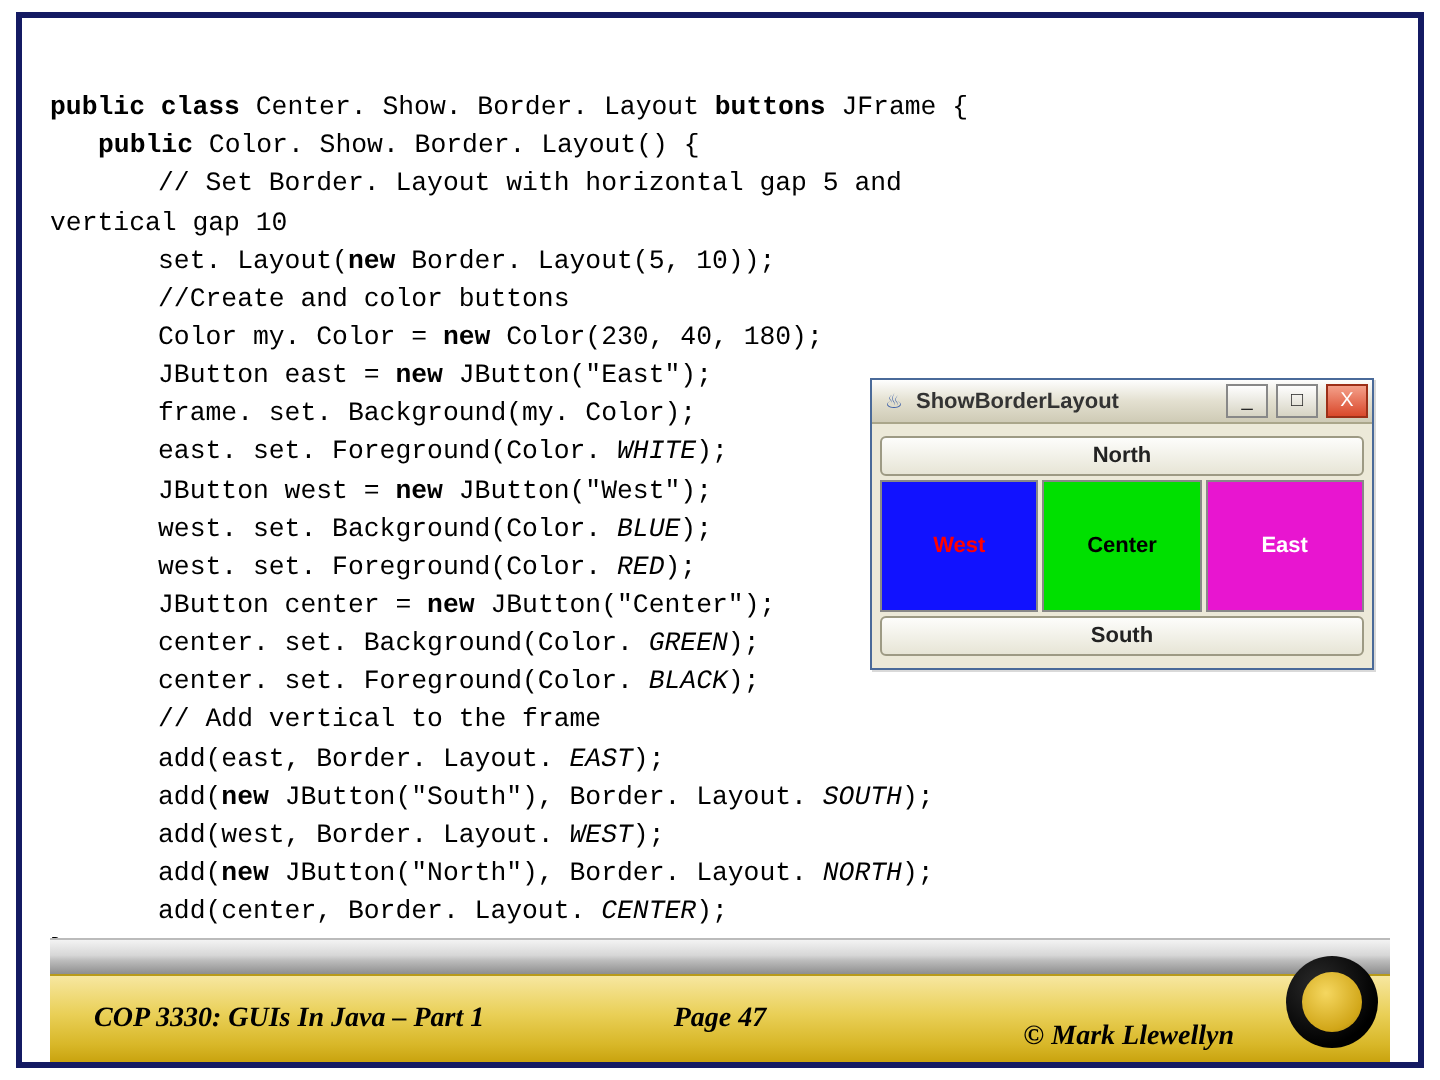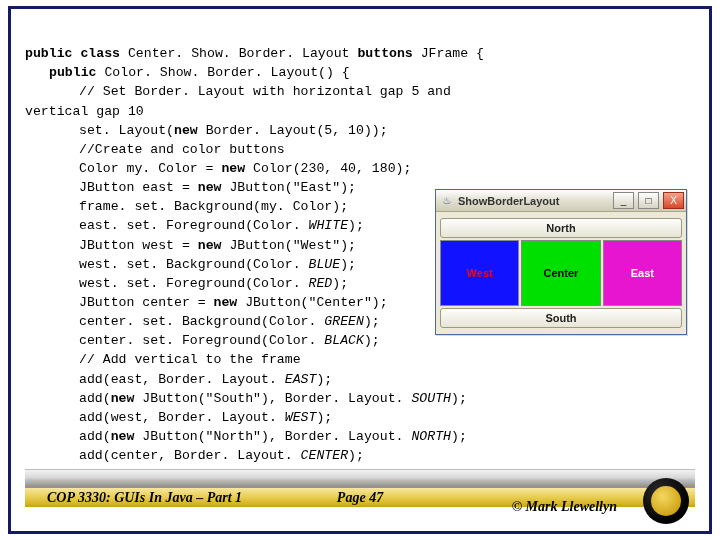--- a/index.html
+++ b/index.html
@@ -91,21 +91,21 @@
     position: absolute;
     left: 14px; right: 14px; bottom: 14px;
     height: 48px;
   }
   .footer-gradient {
     height: 18px;
     background: linear-gradient(180deg,#f3f3f3 0%, #d7d7d7 45%, #bdbdbd 60%, #8e8e8e 100%);
     border-top: 1px solid #bbb;
   }
   .footer-gold {
-    height: 20px;
+    height: 44px;
     background: linear-gradient(180deg,#f7e7a0 0%, #e9cf56 45%, #d8b728 80%, #c9a30e 100%);
     border-top: 1px solid #b89a1a;
     display: flex;
     align-items: center;
     font-family: "Times New Roman", serif;
     font-style: italic;
     font-weight: bold;
     font-size: 14px;
     color: #000;
     position: relative;

